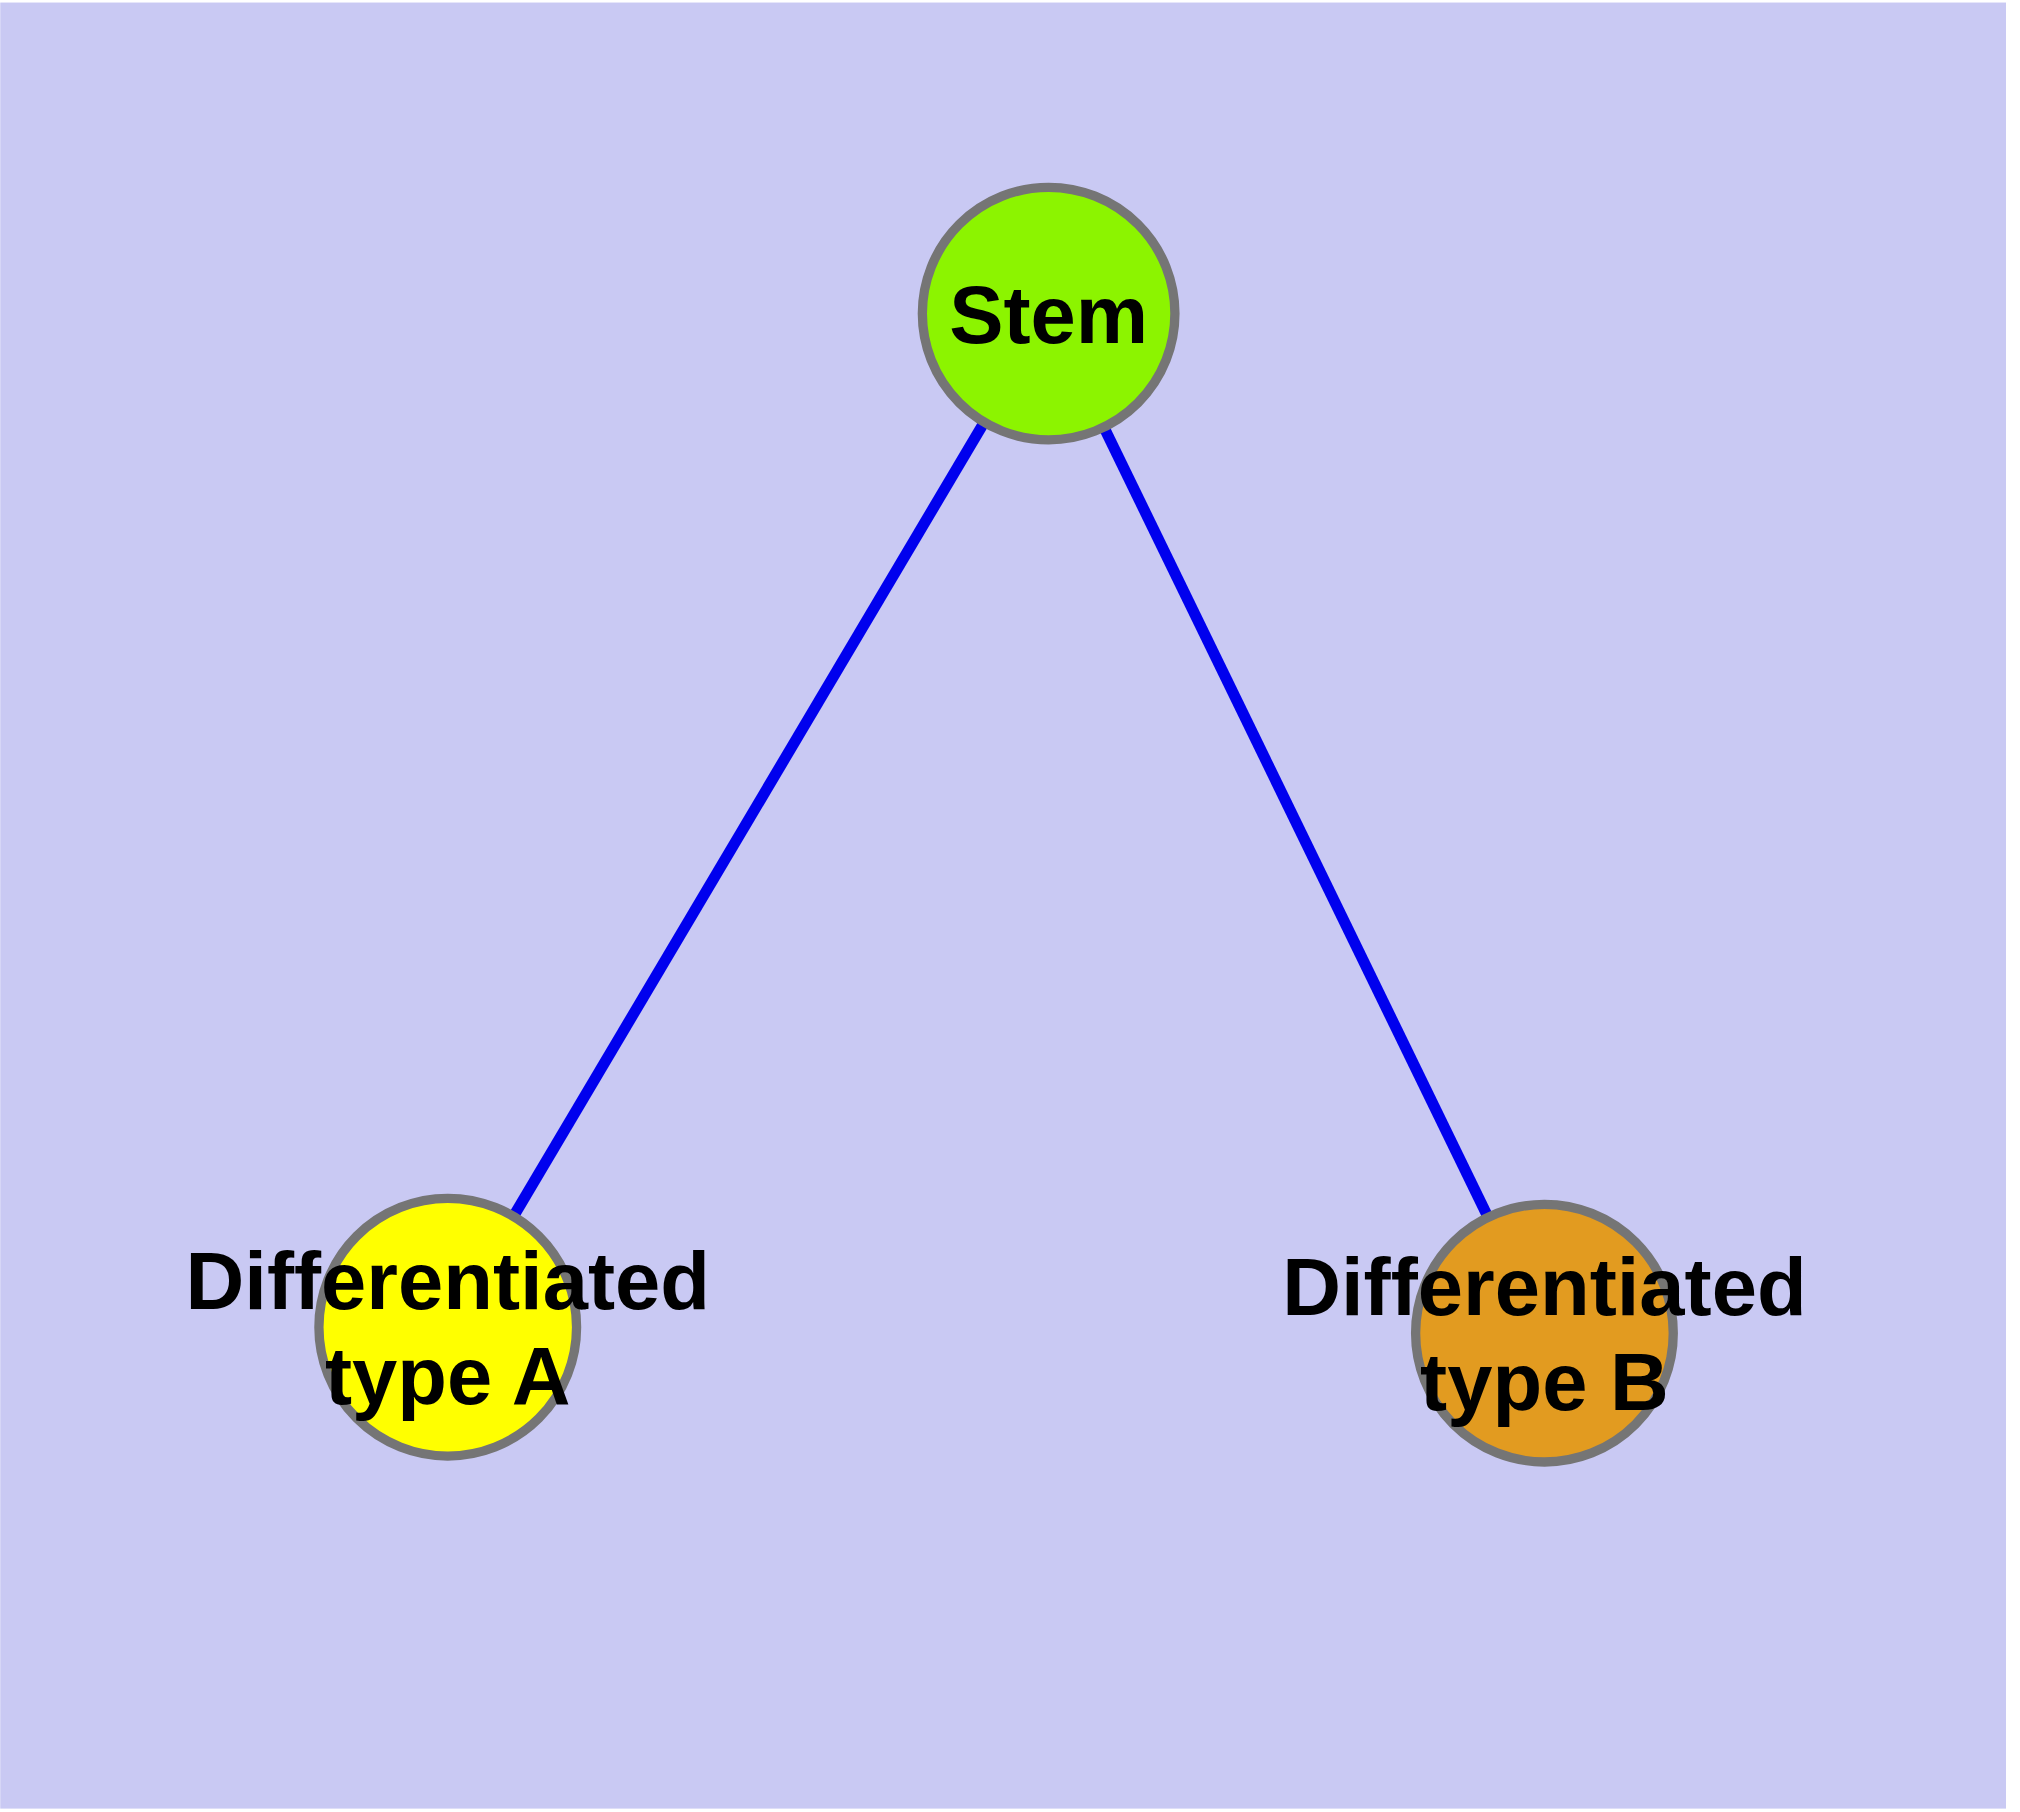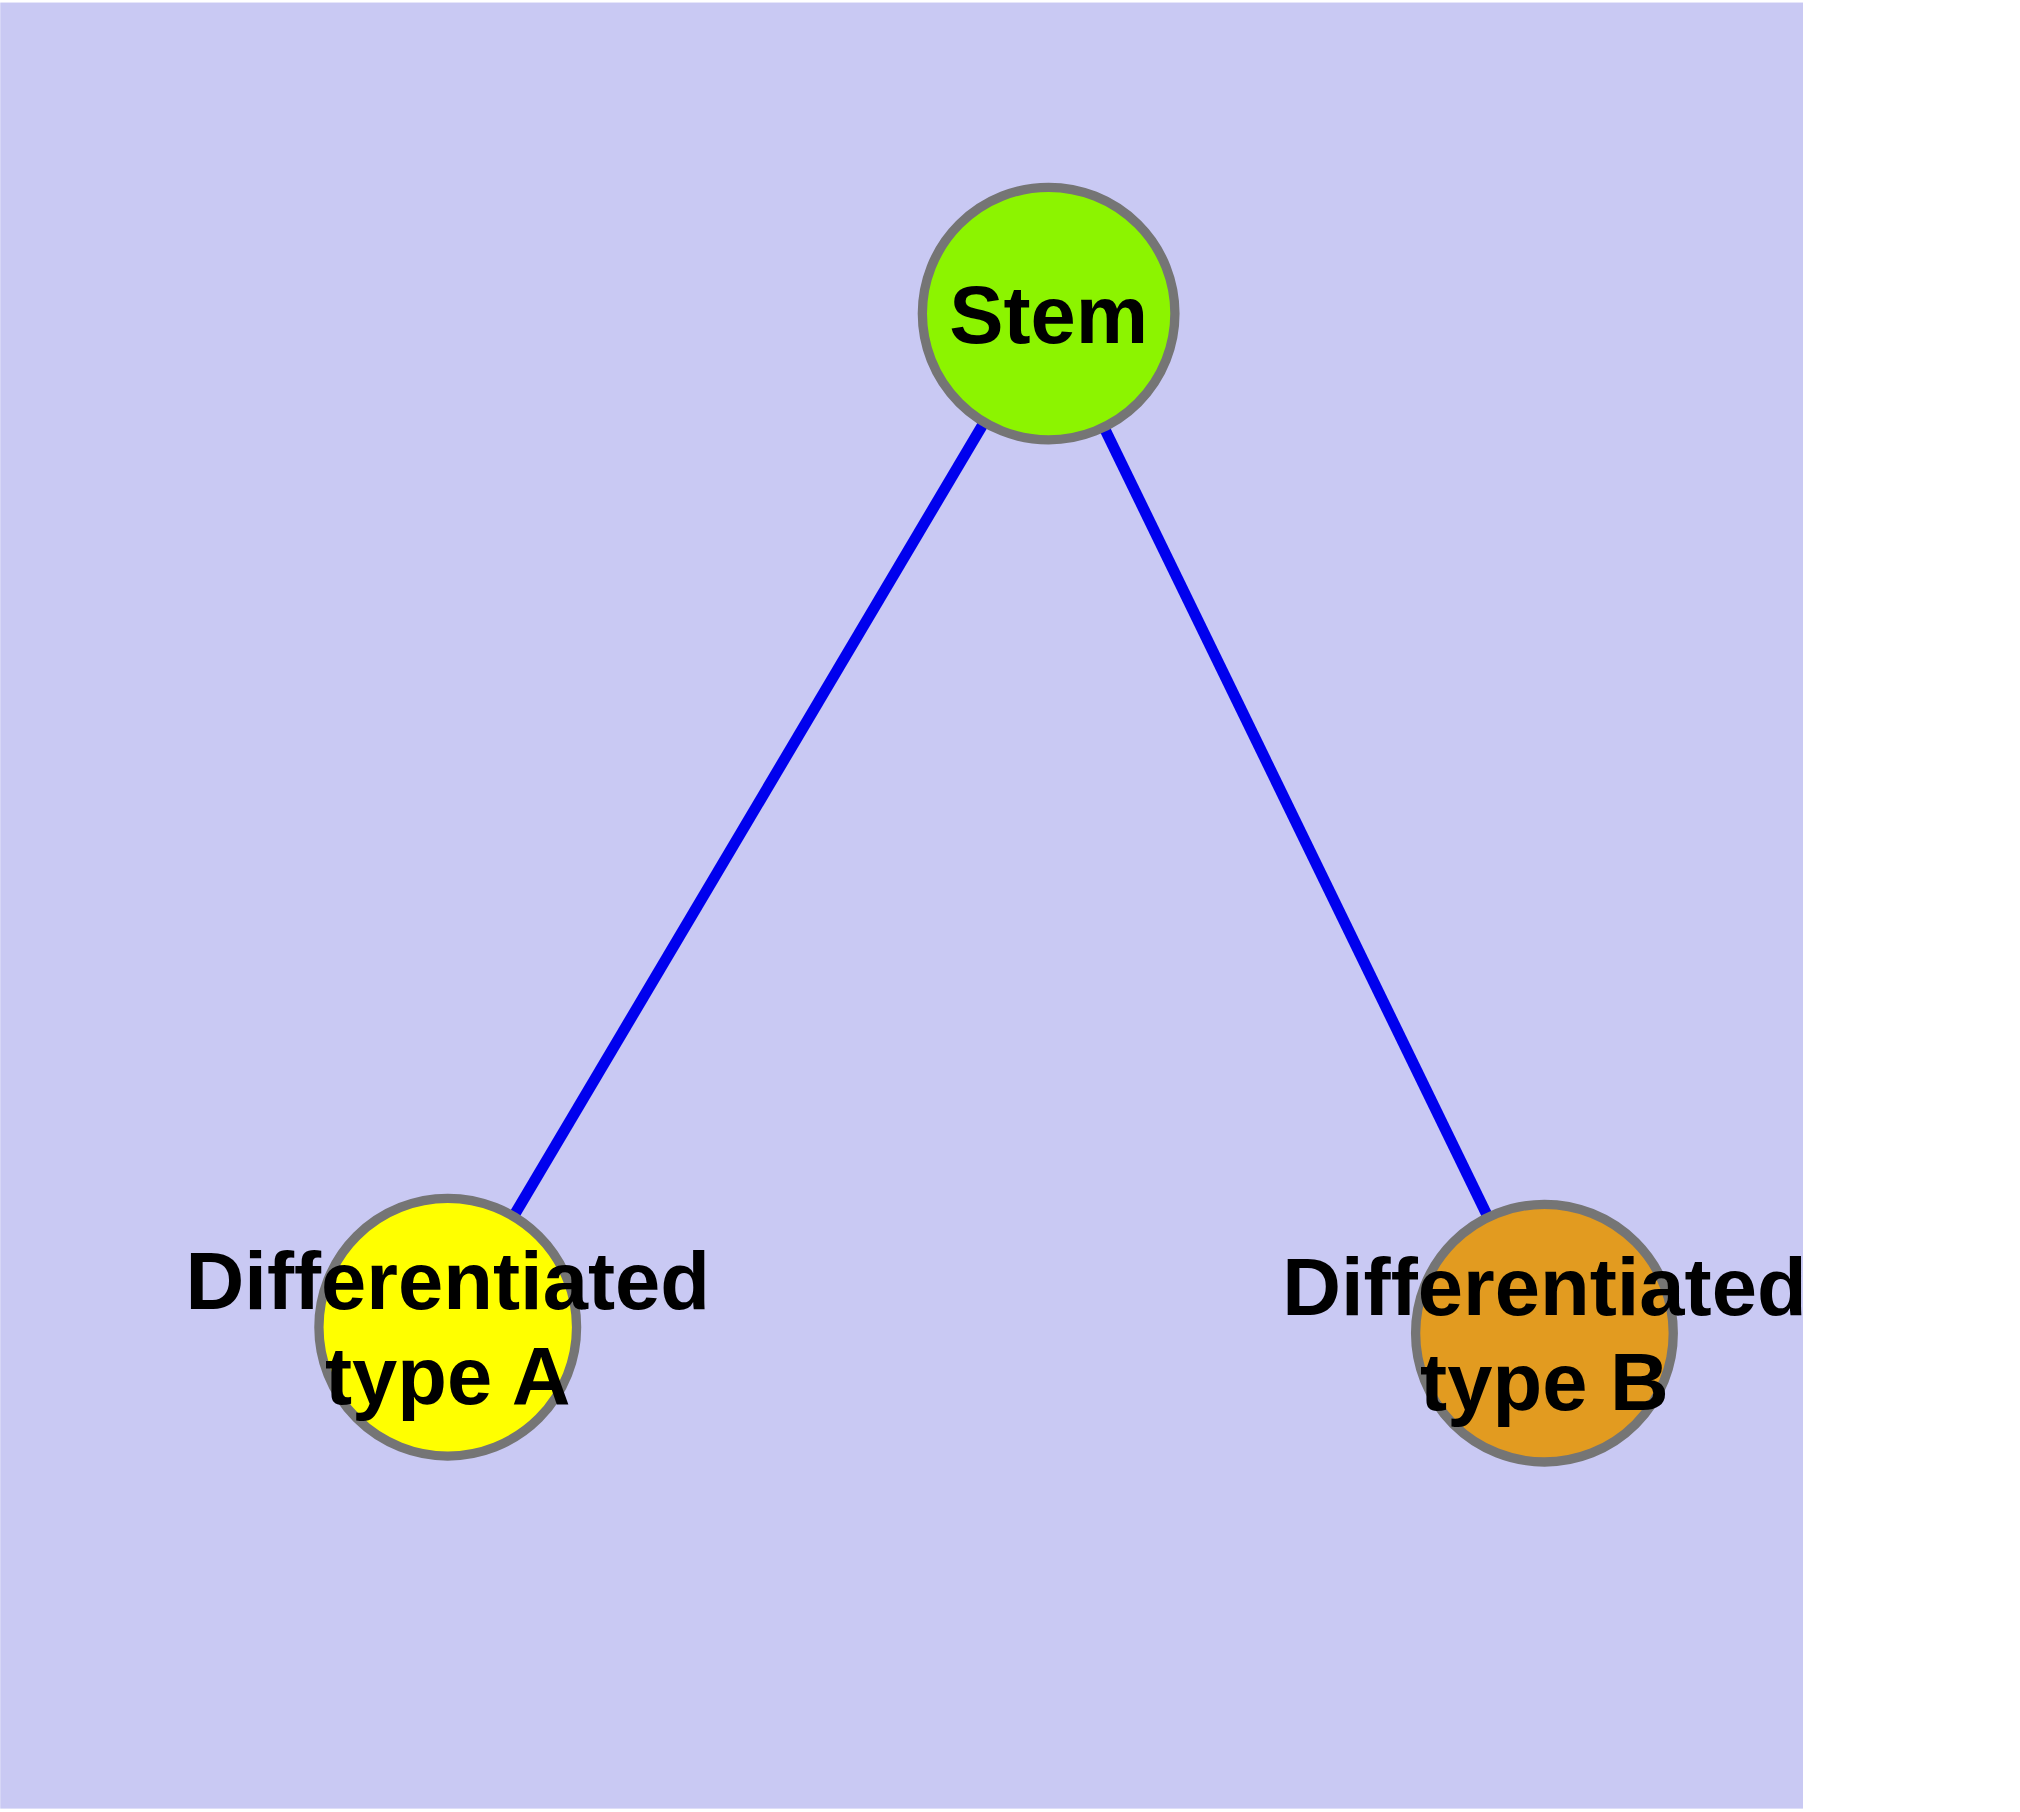--- a/index.html
+++ b/index.html
@@ -2,21 +2,21 @@
 <html style="font-size:13.6px"><head>
 <meta charset="utf-8">
 <style>
   html, body {
     margin: 0;
     padding: 0;
     background: #ffffff;
   }
   .canvas {
     position: relative;
-    width: 1803px;
+    width: 2006px;
     height: 1812px;
     background: #ffffff;
     overflow: hidden;
   }
   svg.graph {
     position: absolute;
     left: 0;
     top: 0;
     width: 2021px;
     height: 1812px;

